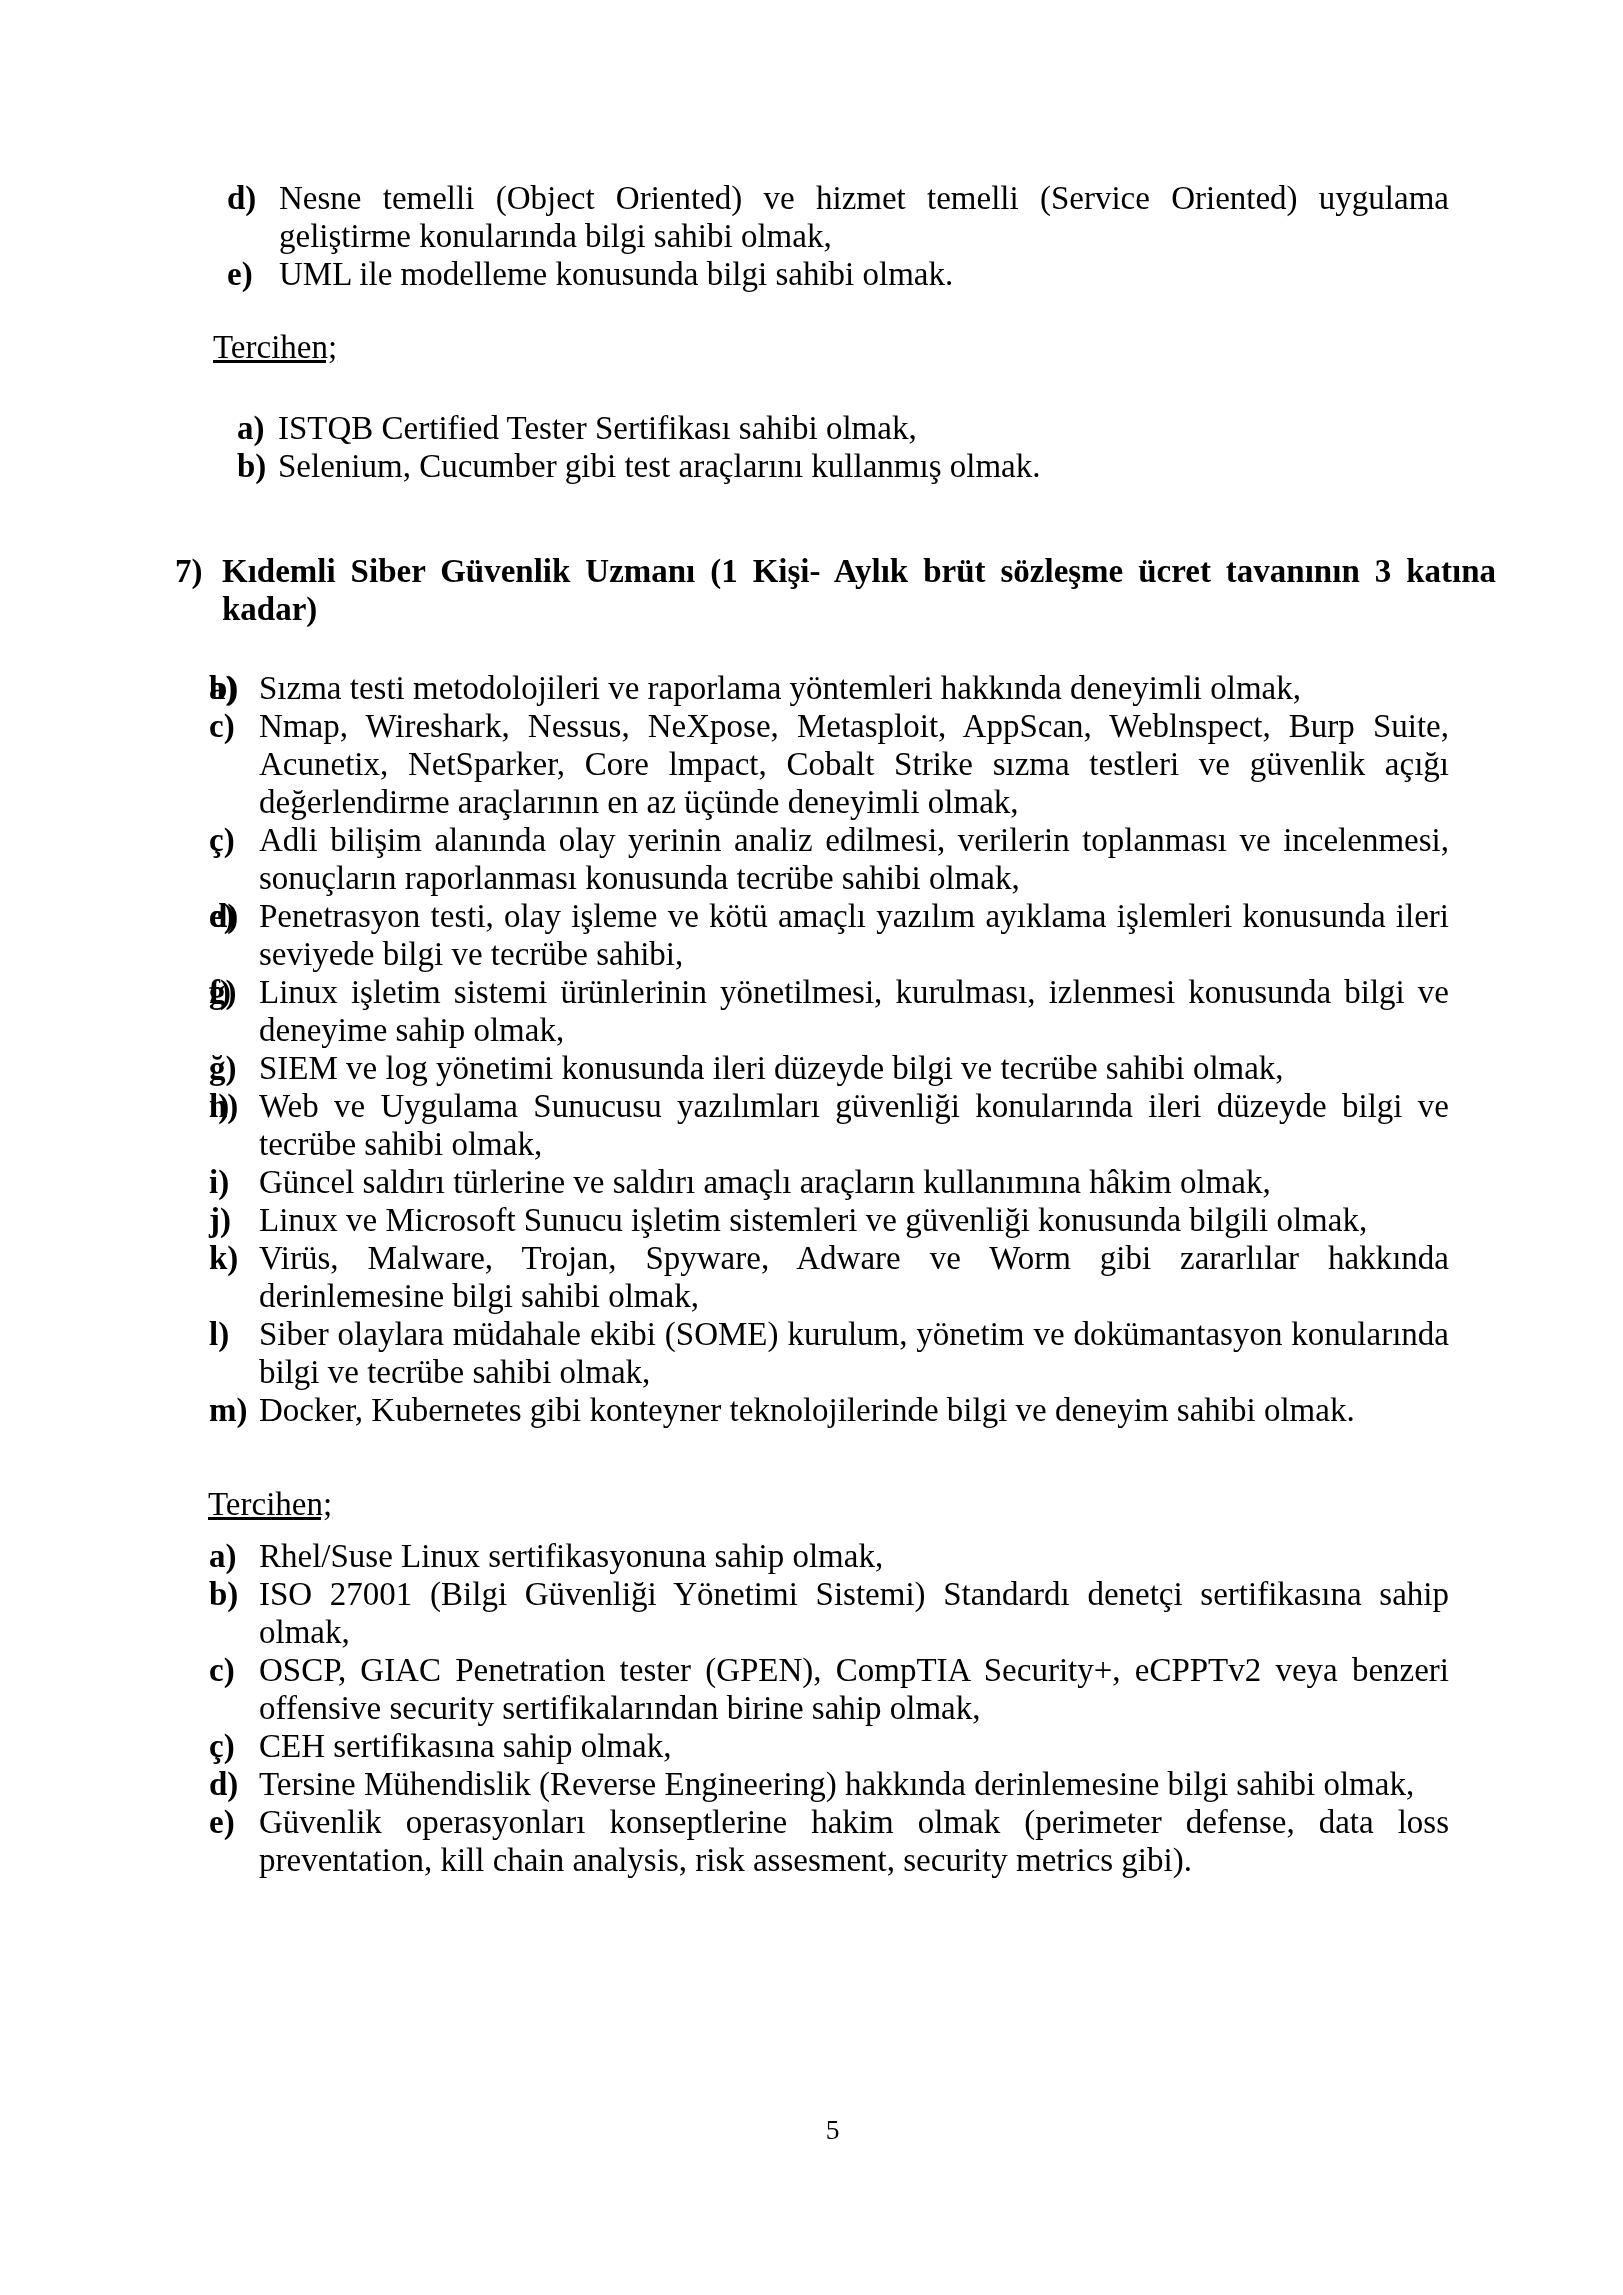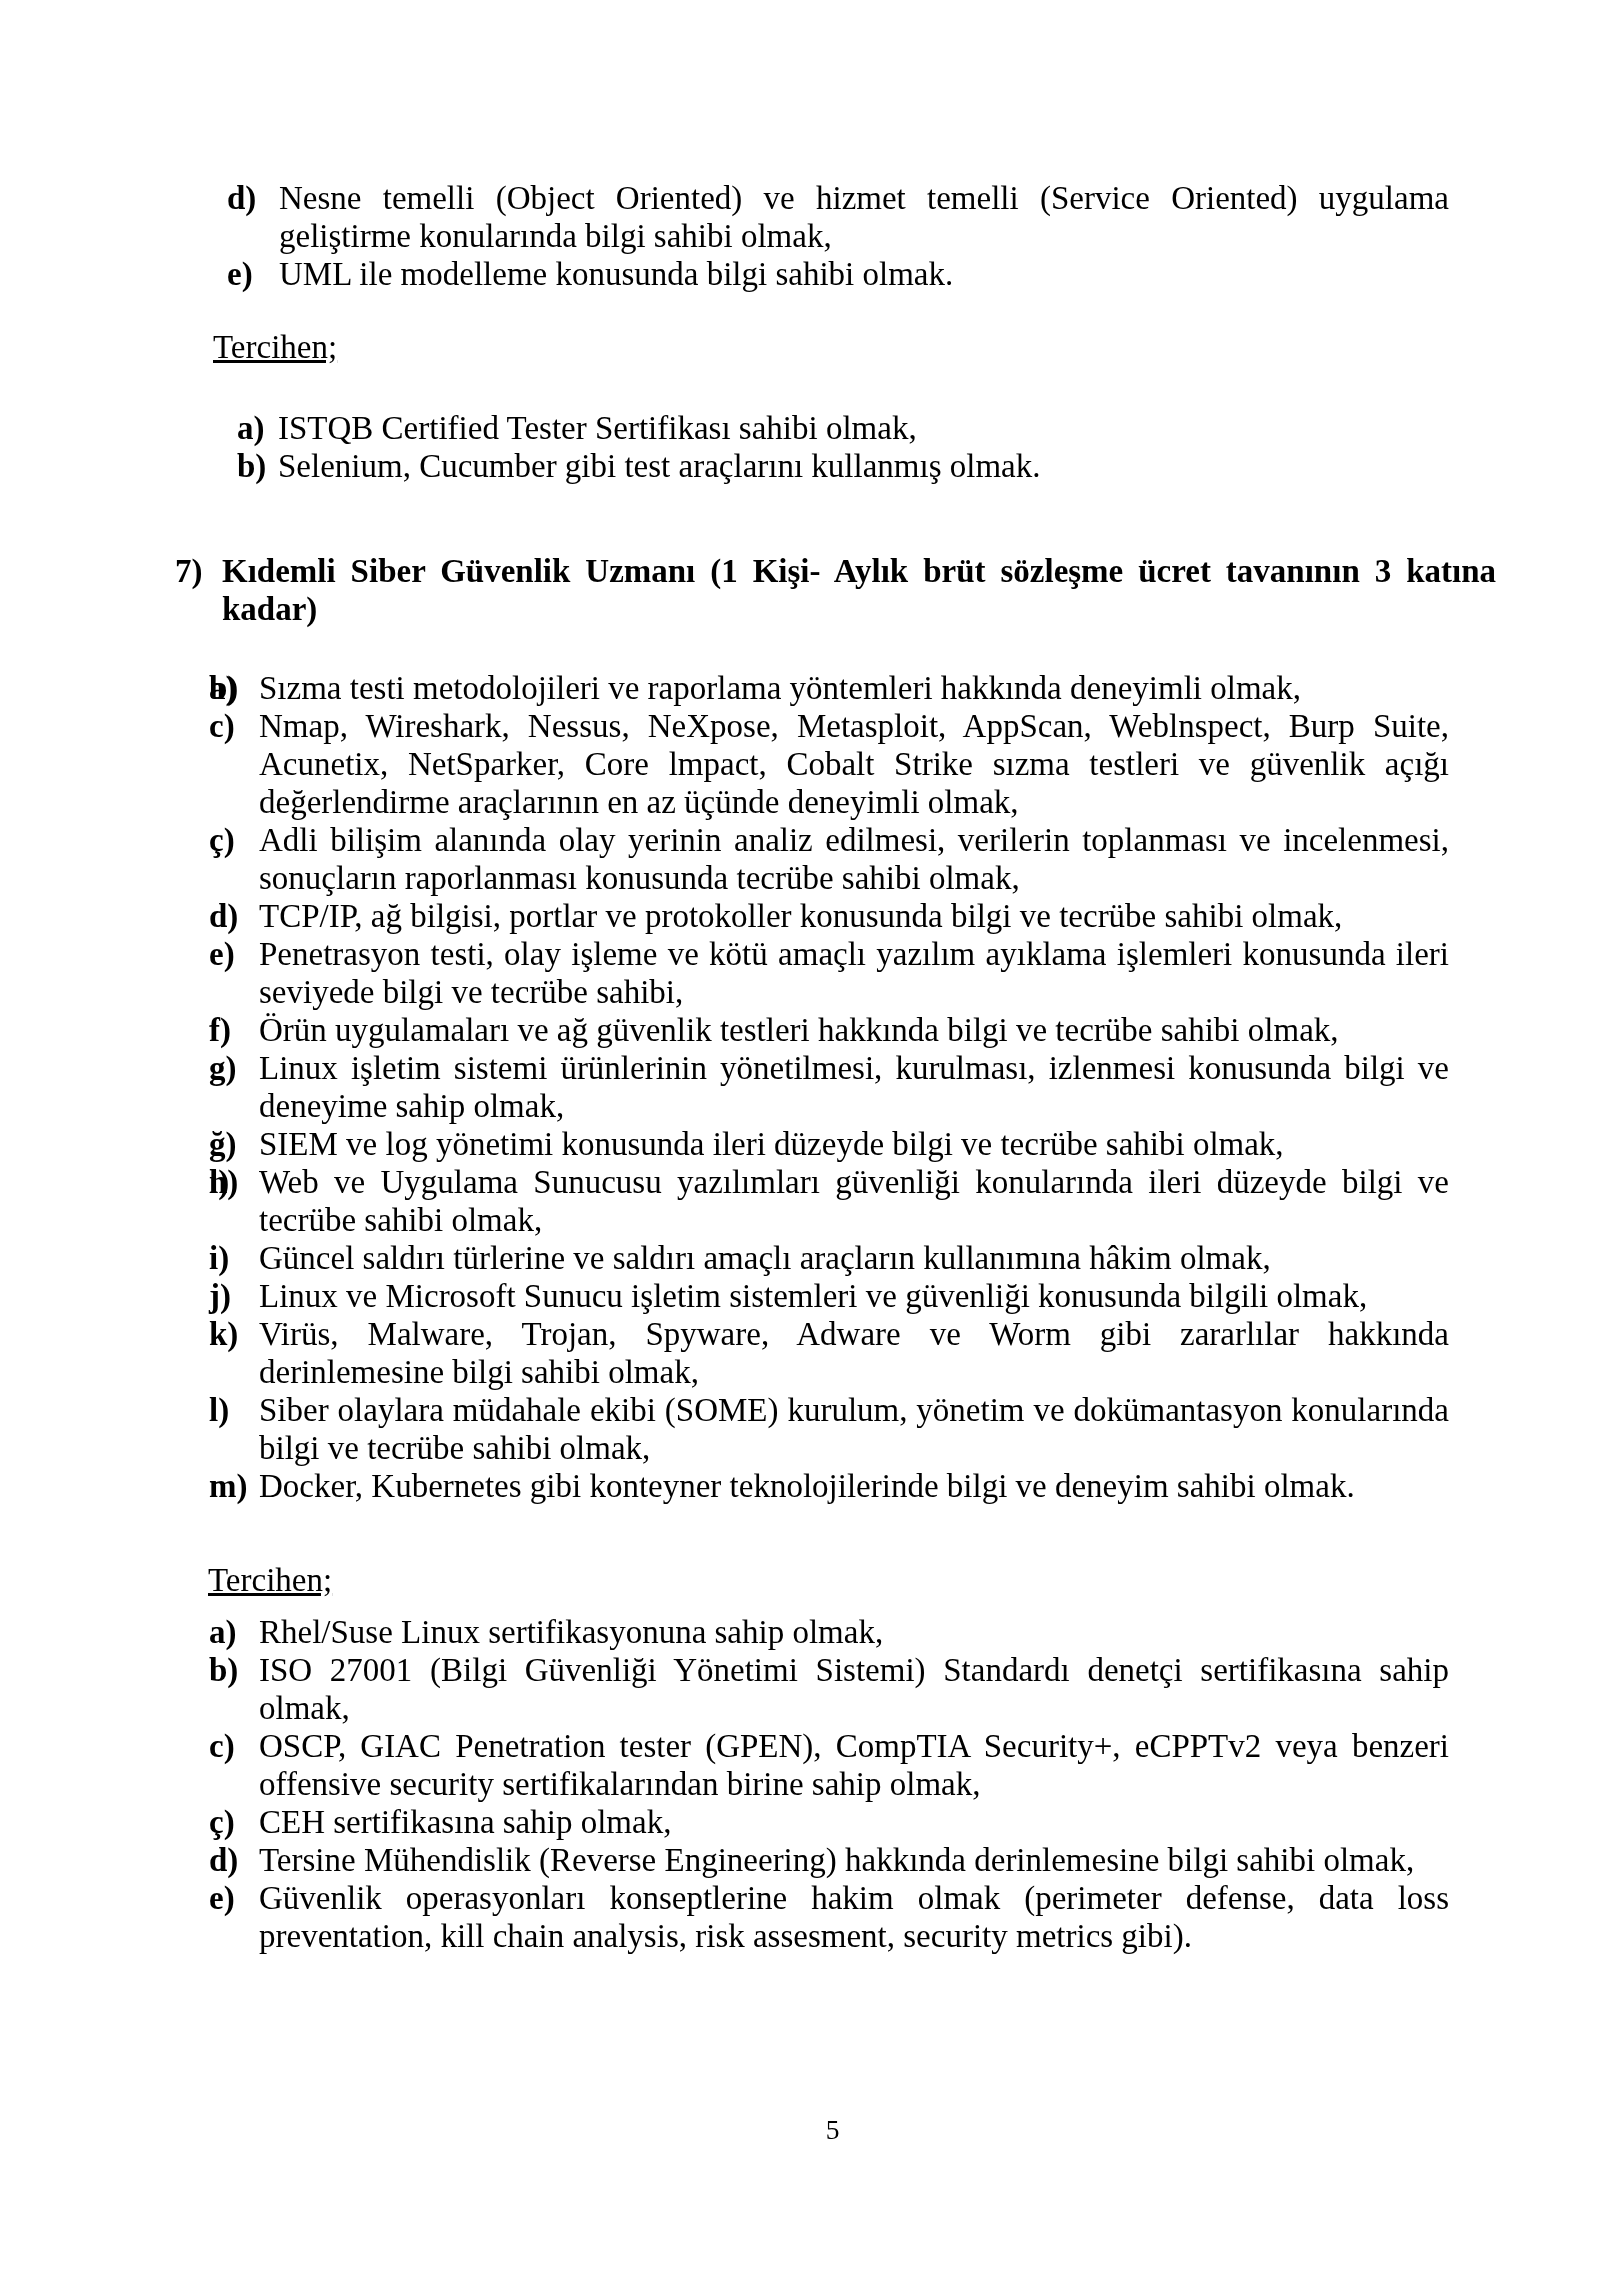--- a/index.html
+++ b/index.html
@@ -122,29 +122,27 @@
     <li class="item">
       <span class="label">c)</span>
       <span class="text">Nmap, Wireshark, Nessus, NeXpose, Metasploit, AppScan, Weblnspect, Burp Suite, Acunetix, NetSparker, Core lmpact, Cobalt Strike sızma testleri ve güvenlik açığı değerlendirme araçlarının en az üçünde deneyimli olmak,</span>
     </li>
     <li class="item">
       <span class="label">ç)</span>
       <span class="text">Adli bilişim alanında olay yerinin analiz edilmesi, verilerin toplanması ve incelenmesi, sonuçların raporlanması konusunda tecrübe sahibi olmak,</span>
     </li>
     <li class="item">
       <span class="label">d)</span>
-      <span class="text">TCP/IP, ağ bilgisi, portlar ve protokoller konusunda bilgi ve tecrübe sahibi olmak,</span>
     </li>
     <li class="item">
       <span class="label">e)</span>
       <span class="text">Penetrasyon testi, olay işleme ve kötü amaçlı yazılım ayıklama işlemleri konusunda ileri seviyede bilgi ve tecrübe sahibi,</span>
     </li>
     <li class="item">
       <span class="label">f)</span>
-      <span class="text">Örün uygulamaları ve ağ güvenlik testleri hakkında bilgi ve tecrübe sahibi olmak,</span>
     </li>
     <li class="item">
       <span class="label">g)</span>
       <span class="text">Linux işletim sistemi ürünlerinin yönetilmesi, kurulması, izlenmesi konusunda bilgi ve deneyime sahip olmak,</span>
     </li>
     <li class="item">
       <span class="label">ğ)</span>
       <span class="text">SIEM ve log yönetimi konusunda ileri düzeyde bilgi ve tecrübe sahibi olmak,</span>
     </li>
     <li class="item">

